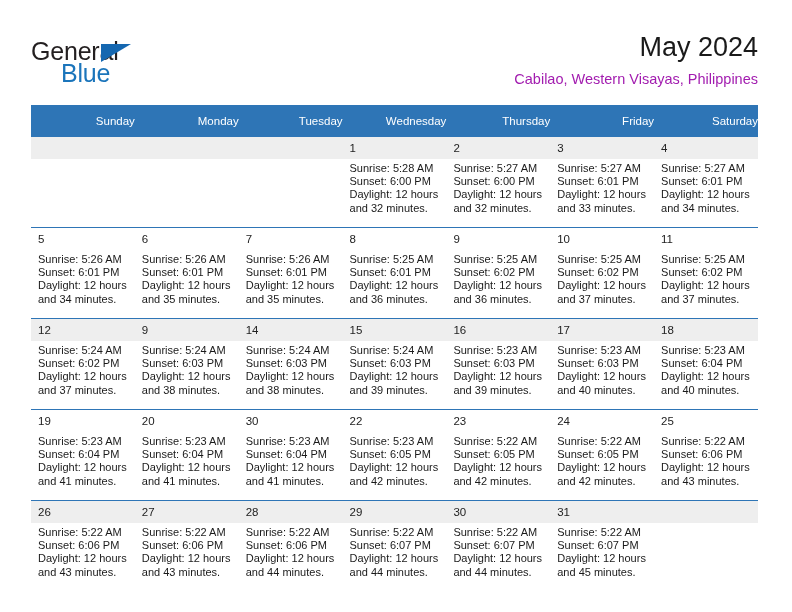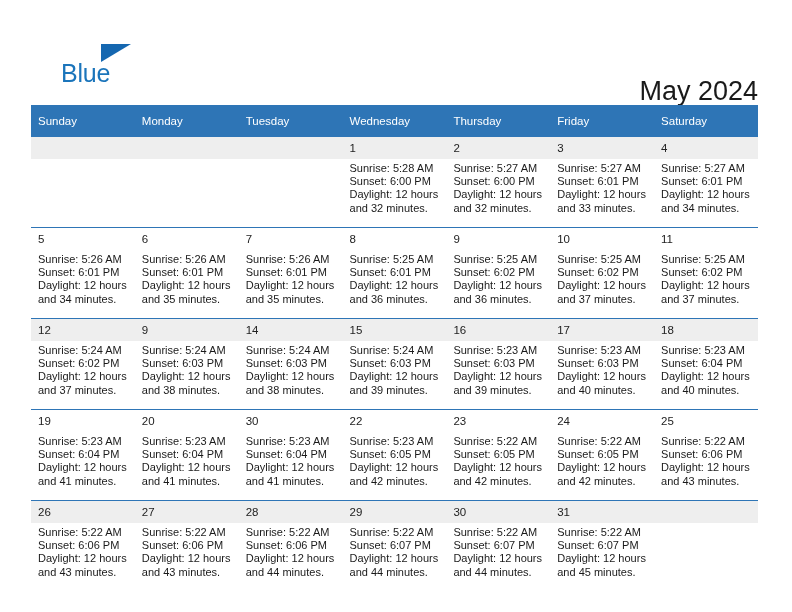--- a/index.html
+++ b/index.html
@@ -64,21 +64,20 @@
     letter-spacing: -0.2px;
     color: #1b75bb;
     line-height: 27px;
   }
 
   .title-block {
     position: absolute;
     right: 0;
     top: 0;
     text-align: right;
-    margin-top: 44px;
   }
   .cal-title {
     font-size: 27px;
     color: #1a1a1a;
     line-height: 34px;
     white-space: nowrap;
   }
   .cal-subtitle {
     font-size: 14.5px;
     color: #a21caf;
@@ -94,21 +93,21 @@
     left: 31px;
     width: 727px;
     border-collapse: collapse;
     table-layout: fixed;
   }
   .calendar th {
     background: #2e75b6;
     color: #ffffff;
     font-weight: normal;
     font-size: 11.5px;
-    text-align: left;
+    text-align: right;
     padding: 6px 0 6px 7px;
     height: 19px;
     line-height: 14px;
     margin-left: 23px;
   }
   .calendar col { width: 103.85px; }
 
   .week-row td {
     vertical-align: top;
     padding: 0;
@@ -141,20 +140,21 @@
   .cell-empty .details { visibility: hidden; }
 </style>
 </head>
 <body>
 
 <div class="page">
 
   <div class="header">
 
     <div class="logo">
+      <span class="logo-general">General</span>
       <span class="logo-triangle"></span>
       <span class="logo-blue">Blue</span>
     </div>
 
     <div class="title-block">
       <div class="cal-title">May 2024</div>
       <div class="cal-subtitle">Cabilao, Western Visayas, Philippines</div>
     </div>
 
   </div>

